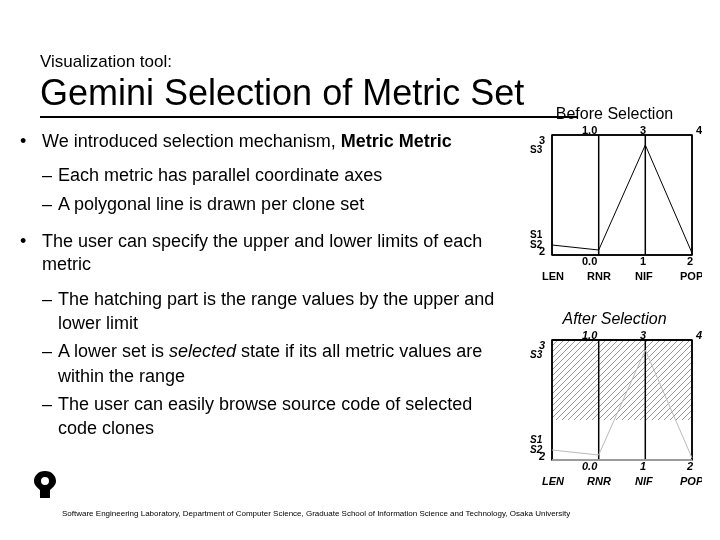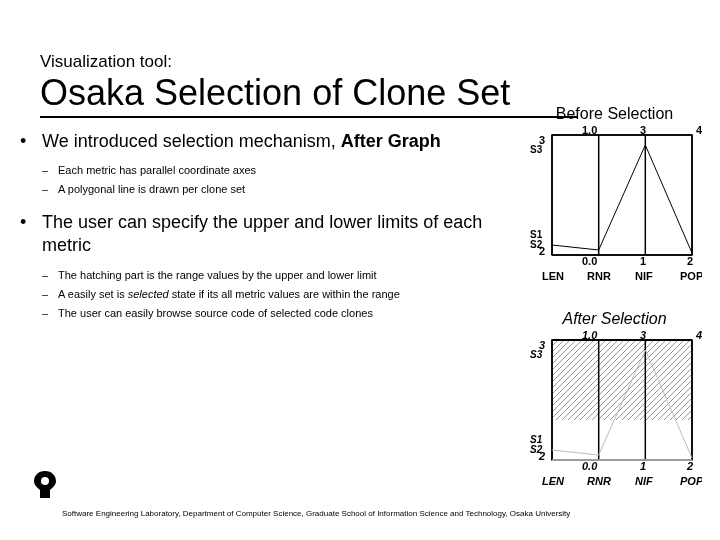--- a/index.html
+++ b/index.html
@@ -42,21 +42,21 @@
     left: 0;
   }
   .content ul.main > li {
     position: relative;
     padding-left: 22px;
     margin-bottom: 14px;
   }
   .content ul.sub {
     list-style: none;
     margin-top: 10px;
-    font-size: 11px;
+    font-size: 18px;
   }
   .content ul.sub > li::before {
     content: "– ";
     position: absolute;
     left: 0;
   }
   .content ul.sub > li {
     position: relative;
     padding-left: 16px;
     margin-bottom: 4px;
@@ -92,37 +92,37 @@
   }
   .chart svg { display: block; }
   .axis-label { font-size: 11px; font-weight: bold; font-family: Arial; }
   .tick-label { font-size: 11px; font-weight: bold; font-family: Arial; }
   .series-label { font-size: 10px; font-weight: bold; font-family: Arial; }
 </style>
 </head>
 <body>
 
 <div class="subtitle">Visualization tool:</div>
-<div class="title">Osaka Selection of Clone Set</div>
+<div class="title">Gemini Selection of Metric Set</div>
 
 <div class="content">
   <ul class="main">
     <li>
-      <span>We introduced selection mechanism, </span><span class="bold">After Graph</span>
+      <span>We introduced selection mechanism, </span><span class="bold">Metric Metric</span>
       <ul class="sub">
         <li>Each metric has parallel coordinate axes</li>
         <li>A polygonal line is drawn per clone set</li>
       </ul>
     </li>
     <li>
       <span>The user can specify the upper and lower limits of each metric</span>
       <ul class="sub">
         <li>The hatching part is the range values by the upper and lower limit</li>
         <li>
-          <span>A easily set is </span><span class="italic">selected</span><span> state if its all metric values are within the range</span>
+          <span>A lower set is </span><span class="italic">selected</span><span> state if its all metric values are within the range</span>
         </li>
         <li>The user can easily browse source code of selected code clones</li>
       </ul>
     </li>
   </ul>
 </div>
 
 <div class="chart before">
   <div class="chart-title">Before Selection</div>
   <svg width="175" height="160">

